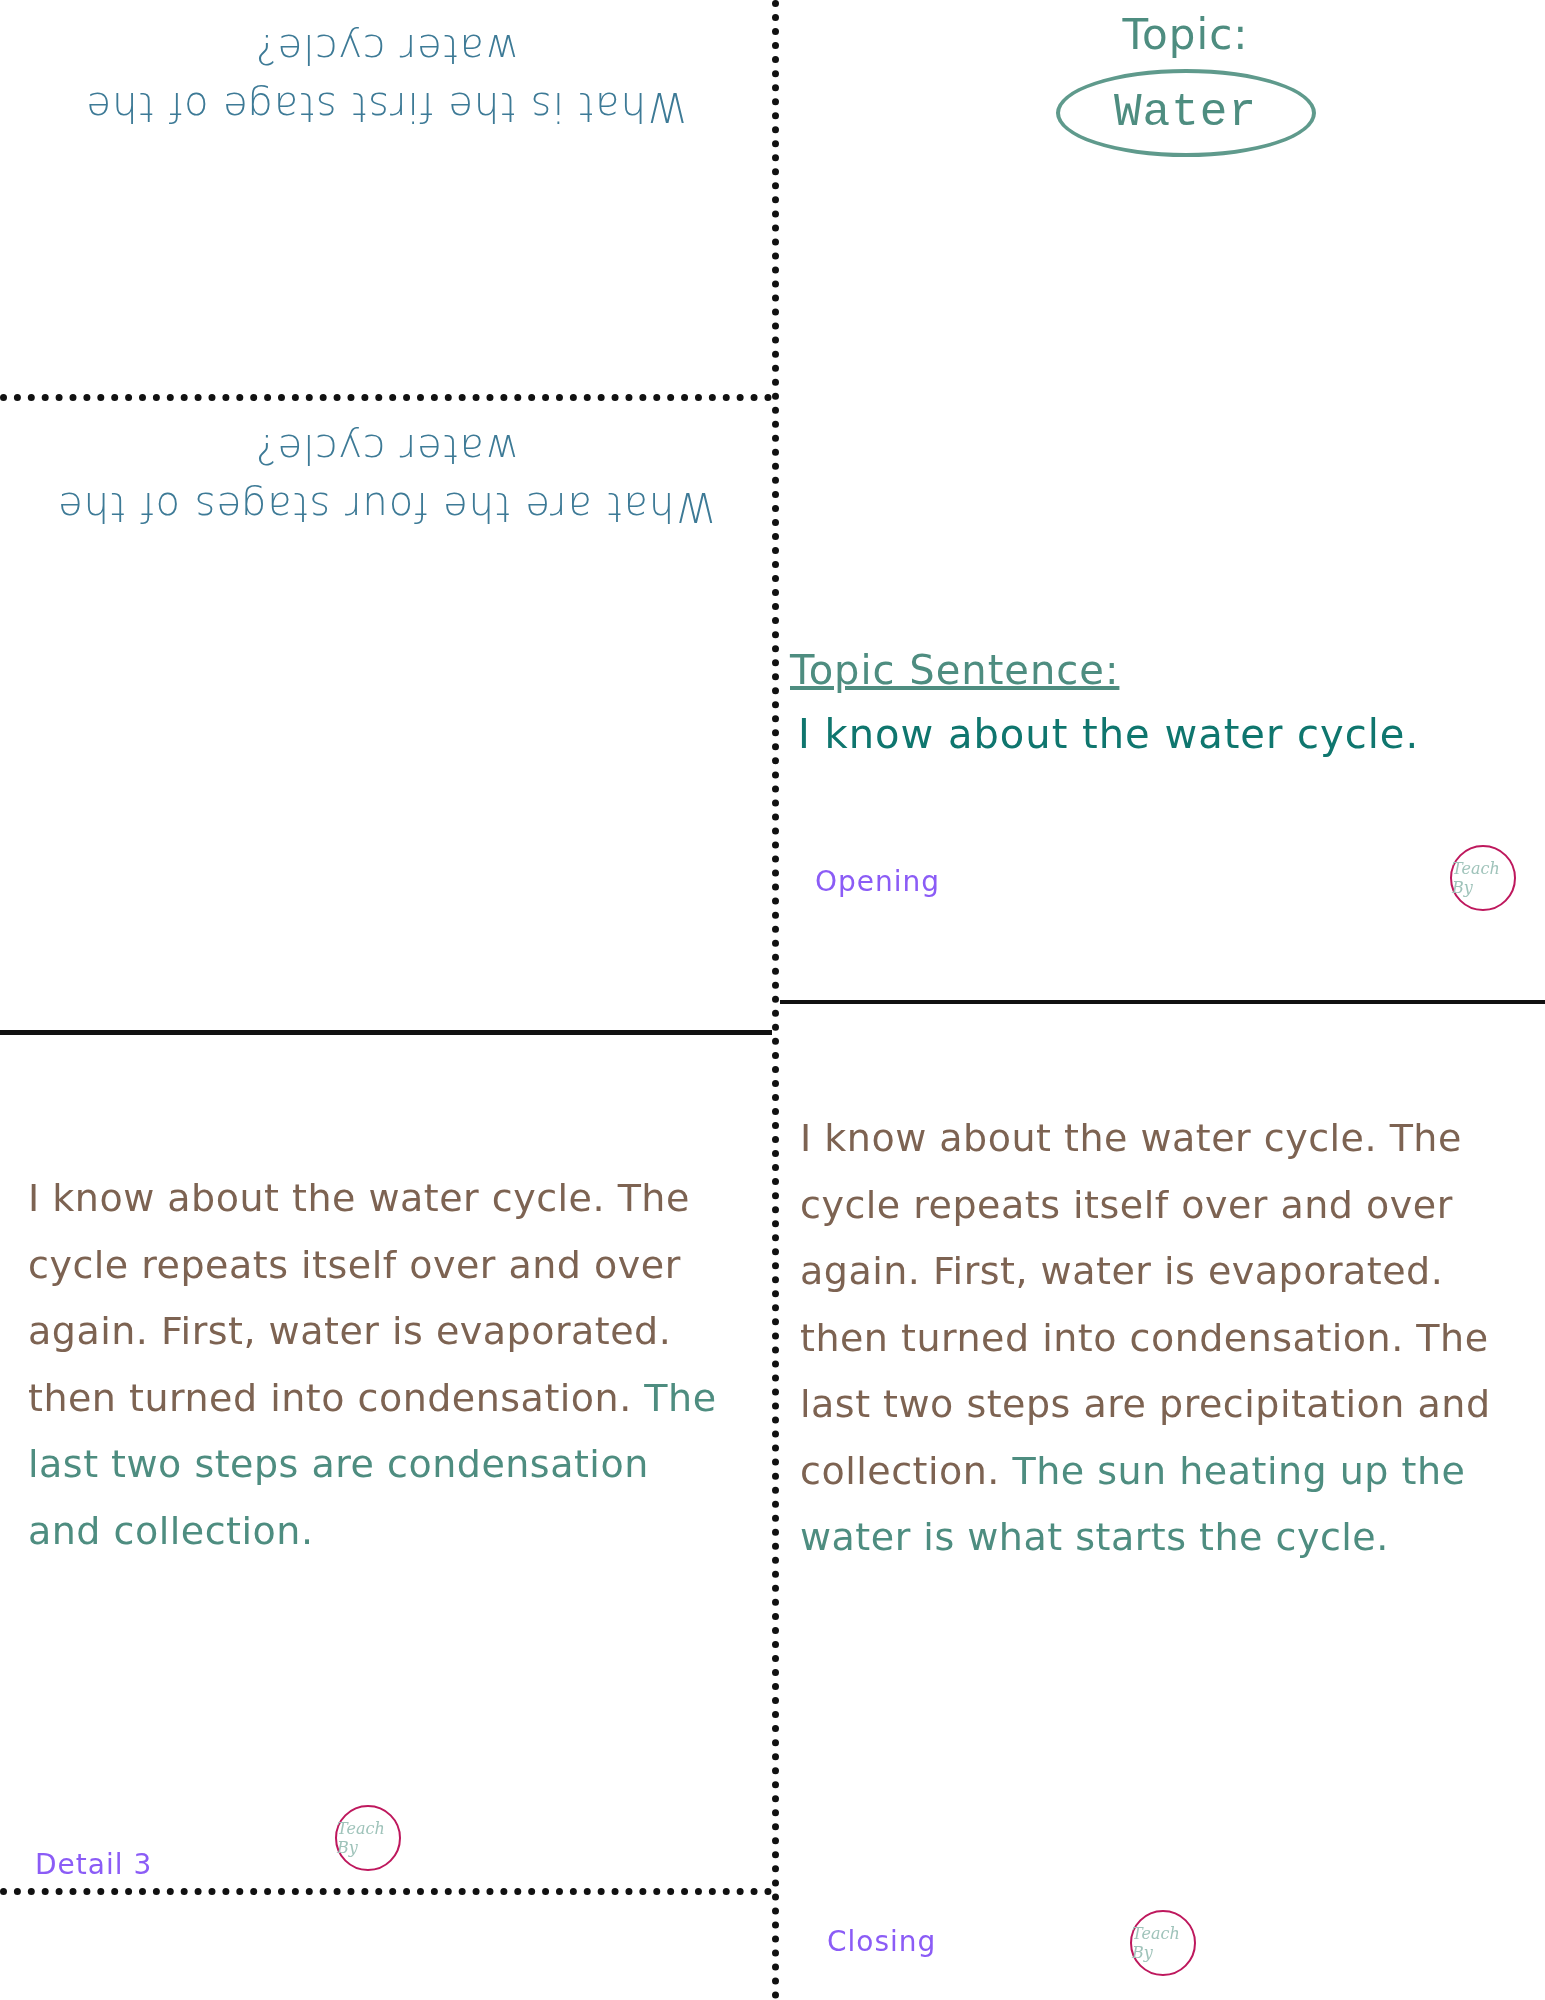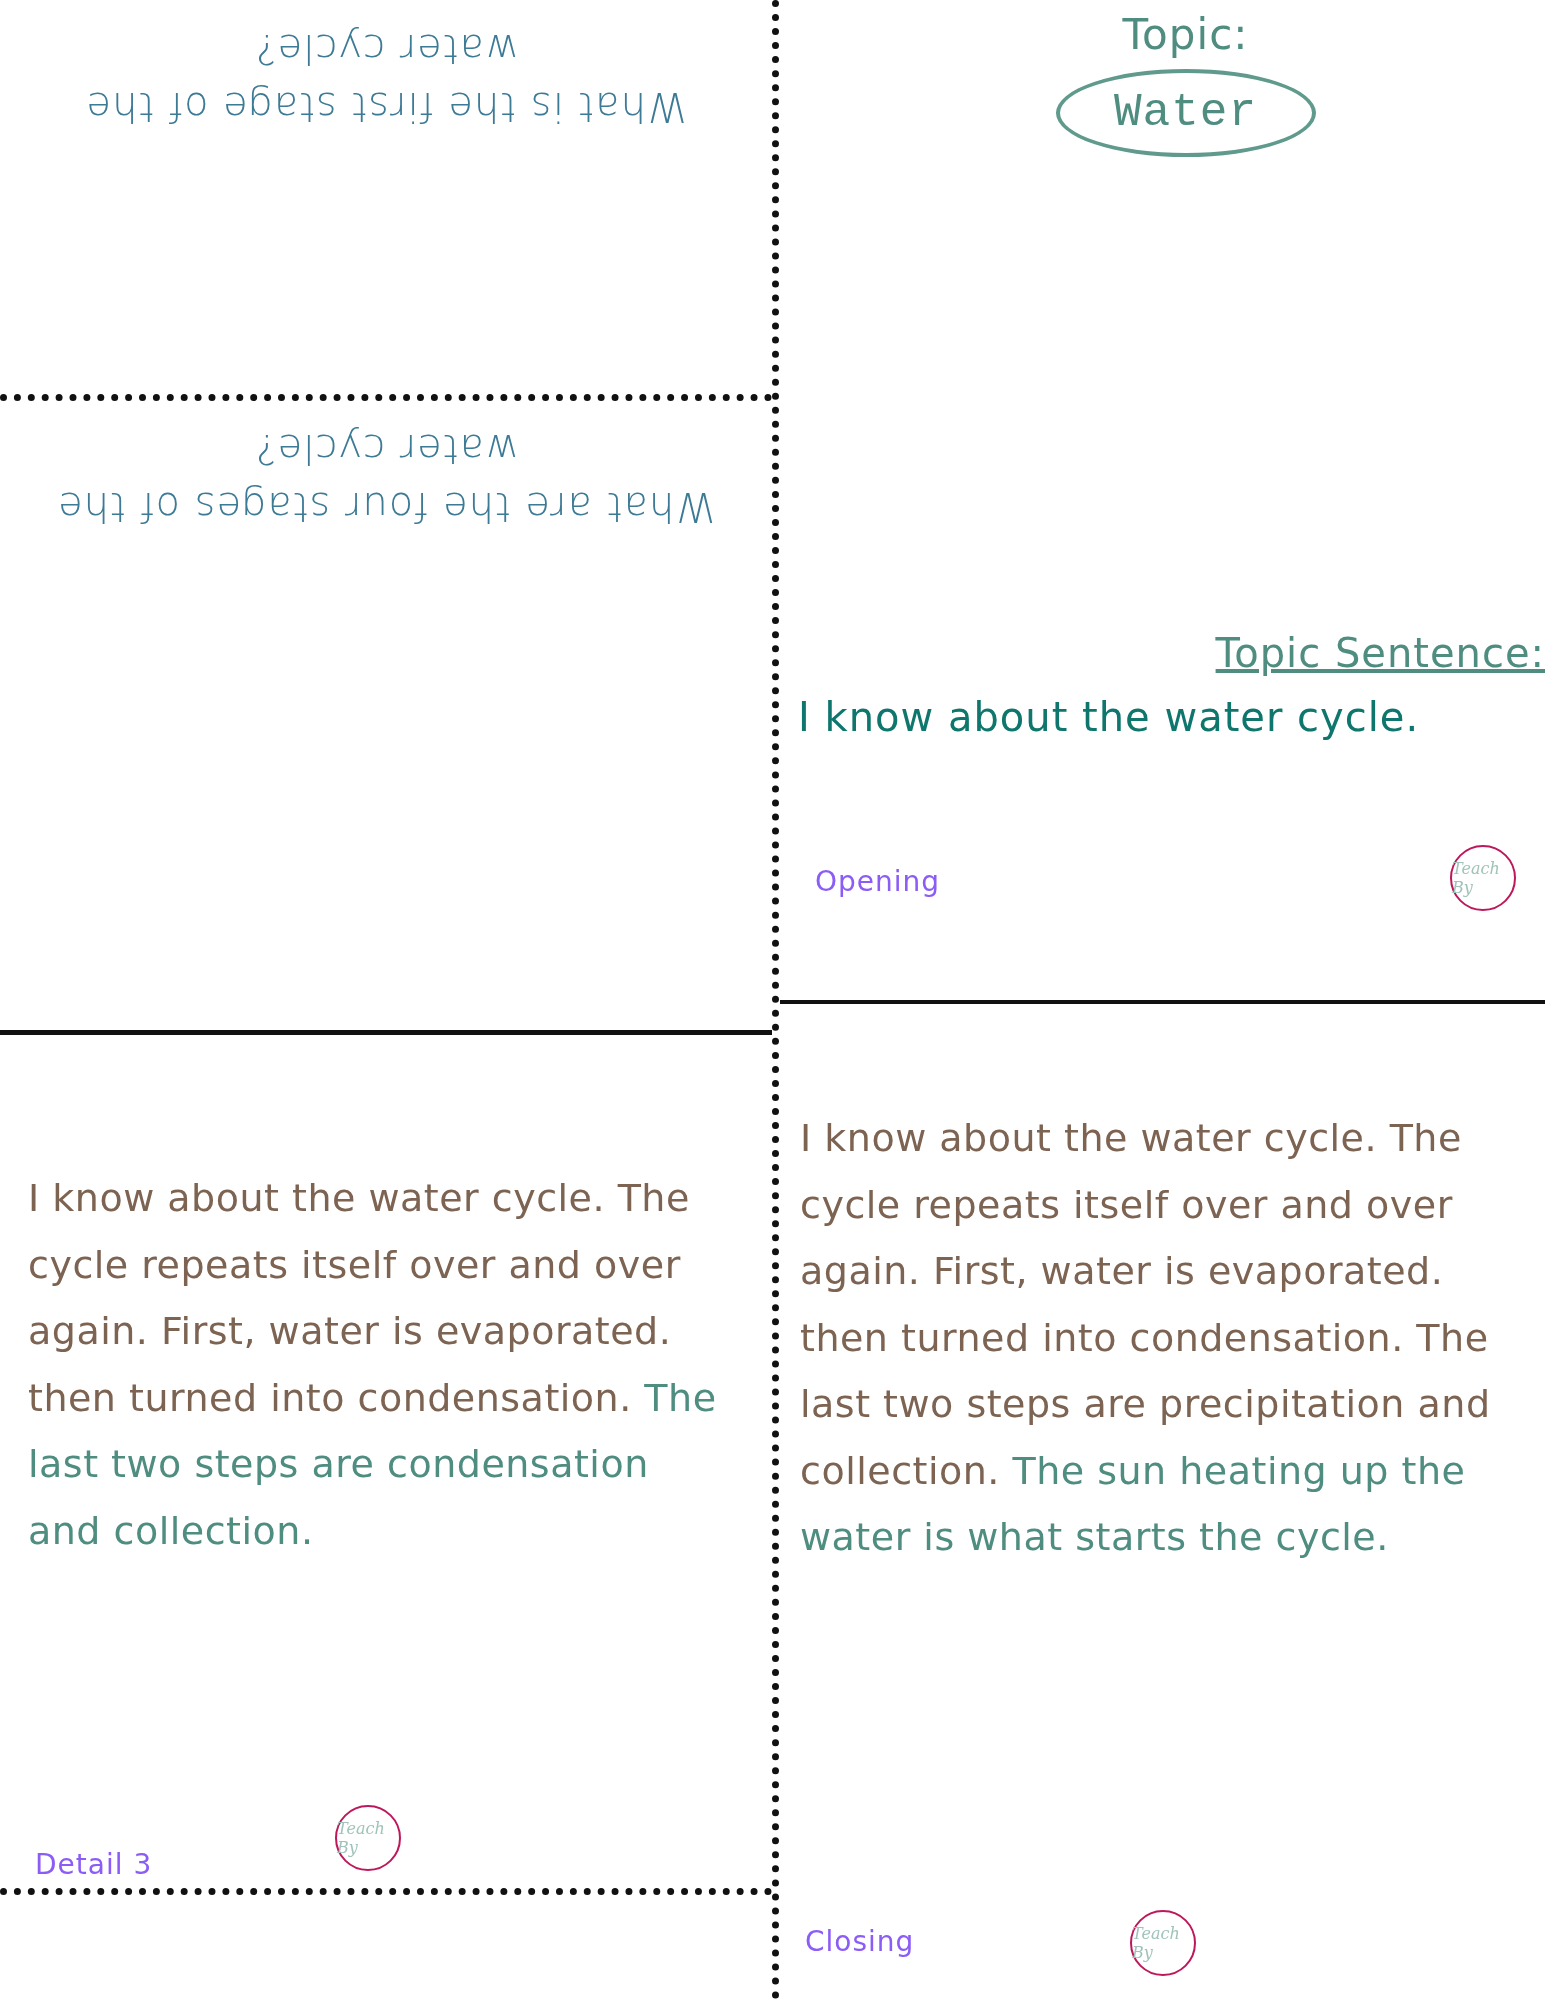--- a/index.html
+++ b/index.html
@@ -119,23 +119,24 @@
     color: #4e8d80;
     font-size: 46px;
     letter-spacing: 1px;
   }
 
   
   .ts-heading {
     font-family: "DejaVu Sans", sans-serif;
     color: #4e8d80;
     font-size: 40px;
-    text-align: right;
+    text-align: left;
     text-decoration: underline;
     letter-spacing: 1px;
+    margin-top: 17px;
   }
   .ts-body {
     font-family: "DejaVu Sans", sans-serif;
     color: #0f766e;
     font-size: 40px;
     letter-spacing: 1px;
     margin-top: 18px;
     padding-left: 8px;
   }
 
@@ -211,17 +212,17 @@
       <span class="brown">I know about the water cycle. The cycle repeats itself over and over again. First, water is evaporated. then turned into condensation. </span><span class="teal">The last two steps are condensation and collection.</span>
     </div>
     <div class="footer-label" style="left:35px; top:808px;">Detail 3</div>
     <div class="stamp" style="left:335px; top:765px;">Teach By</div>
   </div>
 
   <div class="cell" style="left:790px; top:1010px; width:755px; height:990px;">
     <div class="para" style="position:absolute; left:10px; top:95px; width:725px;">
       <span class="brown">I know about the water cycle. The cycle repeats itself over and over again. First, water is evaporated. then turned into condensation. The last two steps are precipitation and collection. </span><span class="teal">The sun heating up the water is what starts the cycle.</span>
     </div>
-    <div class="footer-label" style="left:15px; top:915px;">Closing</div>
+    <div class="footer-label" style="left:37px; top:915px;">Closing</div>
     <div class="stamp" style="left:340px; top:900px;">Teach By</div>
   </div>
 
 </div>
 
 </body></html>

